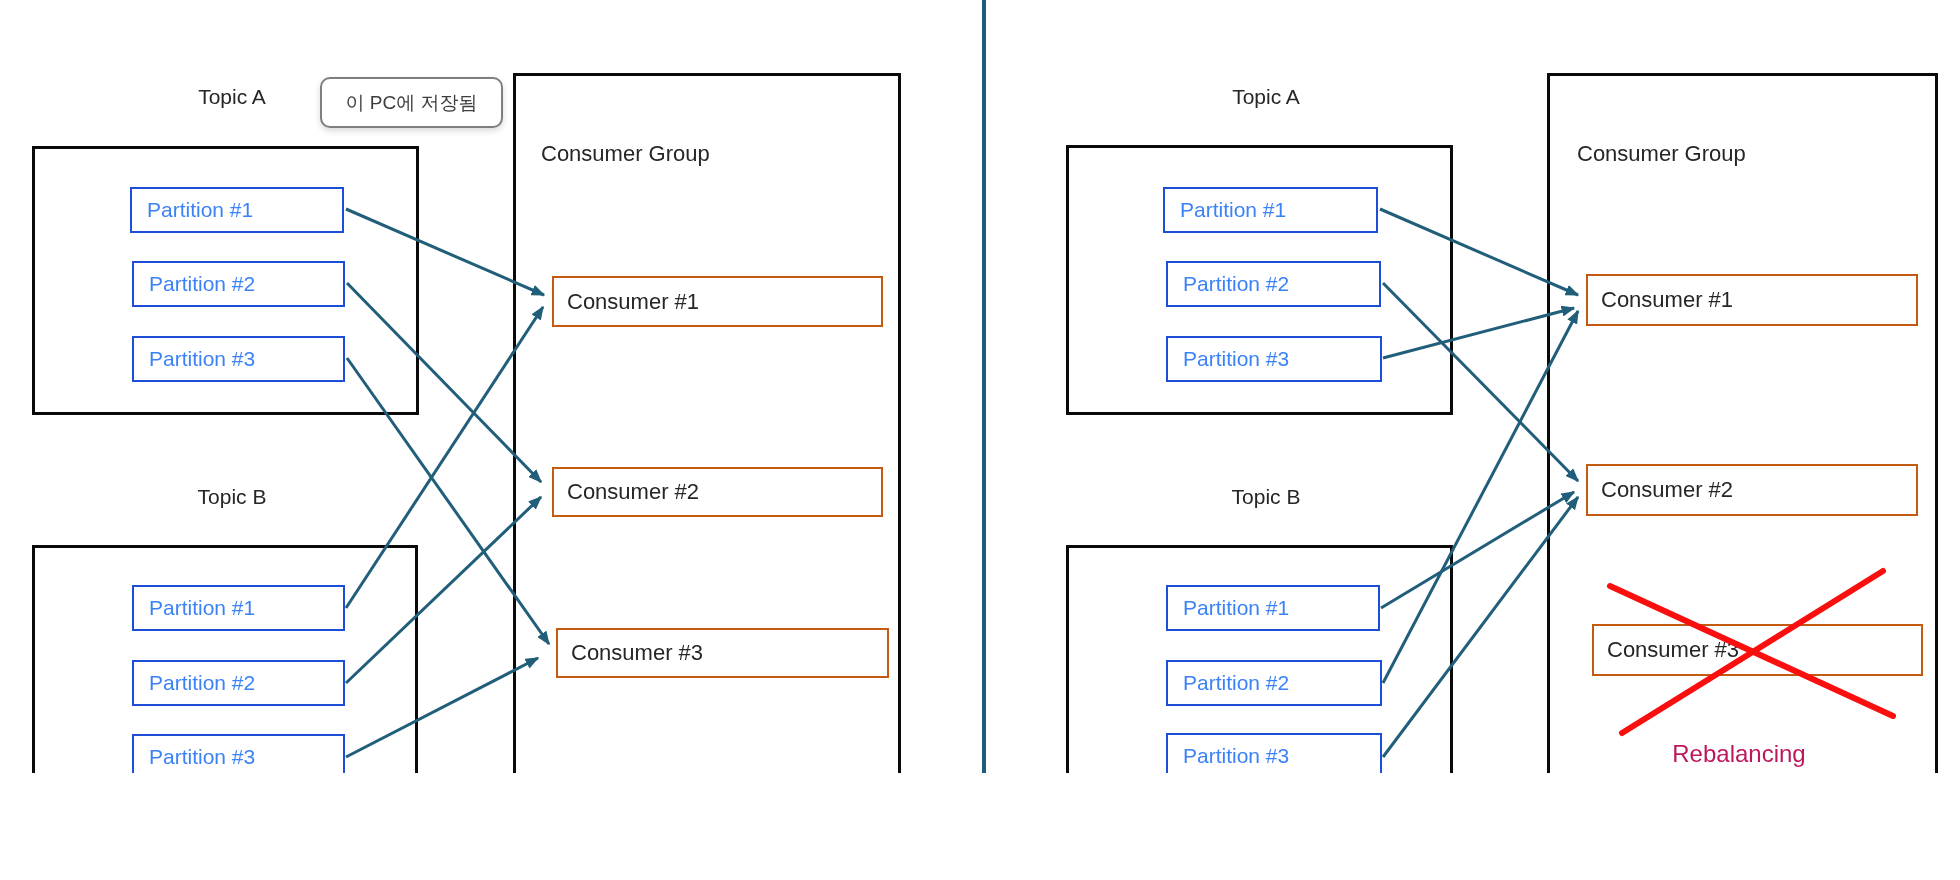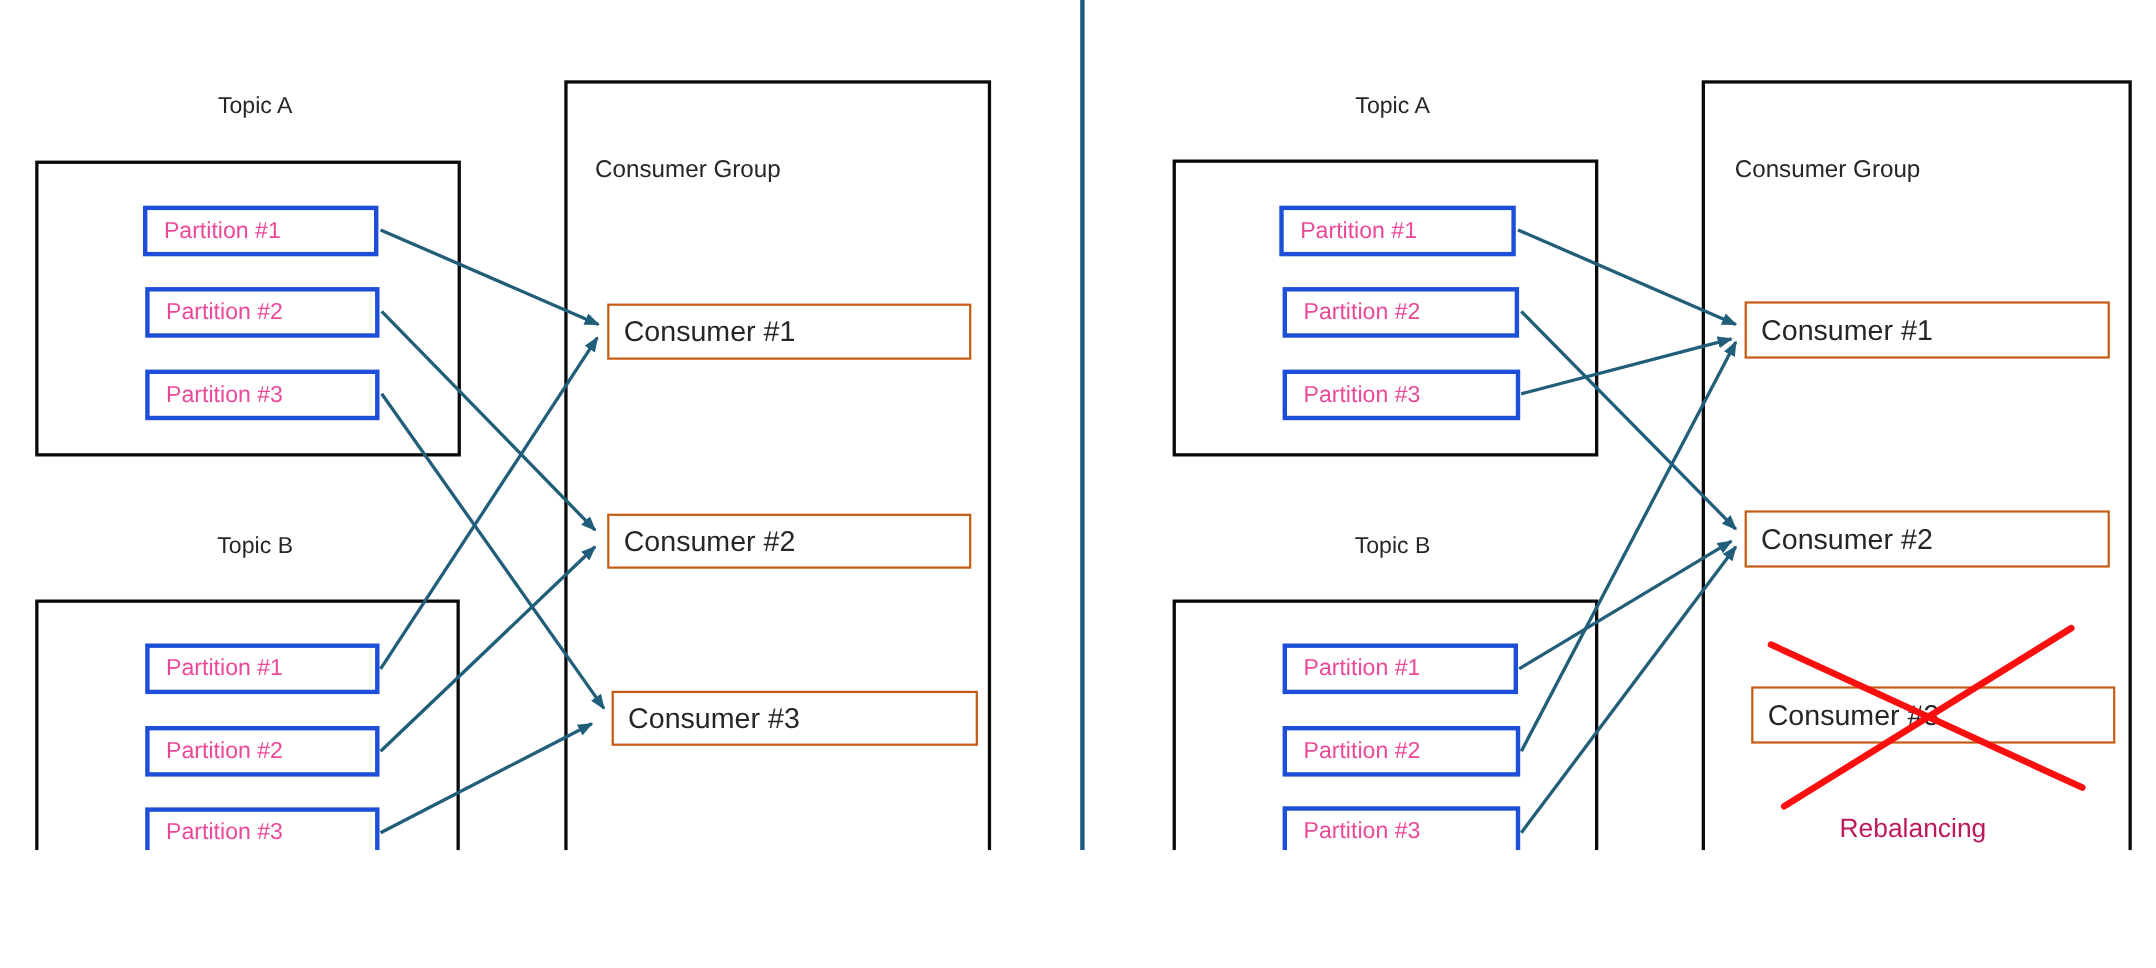--- a/index.html
+++ b/index.html
@@ -7,30 +7,30 @@
     position:relative;width:1960px;height:773px;background:#ffffff;overflow:hidden;
     font-family:"Liberation Sans","DejaVu Sans",sans-serif;color:#1f1f1f;
   }
   .topic-label{
     position:absolute;width:160px;text-align:center;font-size:21px;color:#262626;
   }
   .topic-box{
     position:absolute;box-sizing:border-box;border:3px solid #0a0a0a;background:#ffffff;
   }
   .pbox{
-    position:absolute;box-sizing:border-box;border:4px solid #1d4ed8;background:#ffffff;
-    display:flex;align-items:center;padding-left:15px;font-size:21px;color:#ec4899;
+    position:absolute;box-sizing:border-box;border:2px solid #1d4ed8;background:#ffffff;
+    display:flex;align-items:center;padding-left:15px;font-size:21px;color:#3b82f6;
   }
   .cg-box{
     position:absolute;box-sizing:border-box;border:3px solid #0a0a0a;background:#ffffff;
   }
   .cg-label{position:absolute;font-size:22px;color:#262626;text-align:center;}
   .cbox{
     position:absolute;box-sizing:border-box;border:2px solid #c55a11;background:#ffffff;
-    display:flex;align-items:center;padding-left:13px;font-size:26px;color:#262626;
+    display:flex;align-items:center;padding-left:13px;font-size:22px;color:#262626;
   }
   .tooltip{
     position:absolute;left:320px;top:77px;width:183px;height:51px;
     box-sizing:border-box;border:2px solid #7f7f7f;border-radius:10px;background:#ffffff;
     display:flex;align-items:center;justify-content:center;
     font-size:19px;color:#3d3d3d;box-shadow:0 3px 6px rgba(0,0,0,0.15);
   }
   .divider{position:absolute;left:982px;top:0;width:4px;height:880px;background:#1d5c7c;}
   .rebalancing{
     position:absolute;left:1639px;top:740px;width:200px;text-align:center;
@@ -38,20 +38,21 @@
   }
   svg.overlay{position:absolute;left:0;top:0;pointer-events:none;}
 </style>
 </head>
 <body>
 
 <div class="stage">
 
   <div class="topic-label" style="left:152px;top:85px;">Topic A</div>
 
+  <div class="tooltip">이 PC에 저장됨</div>
 
   <div class="topic-box" style="left:32px;top:146px;width:387px;height:269px;"></div>
   <div class="pbox" style="left:130px;top:187px;width:214px;height:46px;">Partition #1</div>
   <div class="pbox" style="left:132px;top:261px;width:213px;height:46px;">Partition #2</div>
   <div class="pbox" style="left:132px;top:336px;width:213px;height:46px;">Partition #3</div>
 
   <div class="topic-label" style="left:152px;top:485px;">Topic B</div>
 
   <div class="topic-box" style="left:32px;top:545px;width:386px;height:268px;"></div>
   <div class="pbox" style="left:132px;top:585px;width:213px;height:46px;">Partition #1</div>

